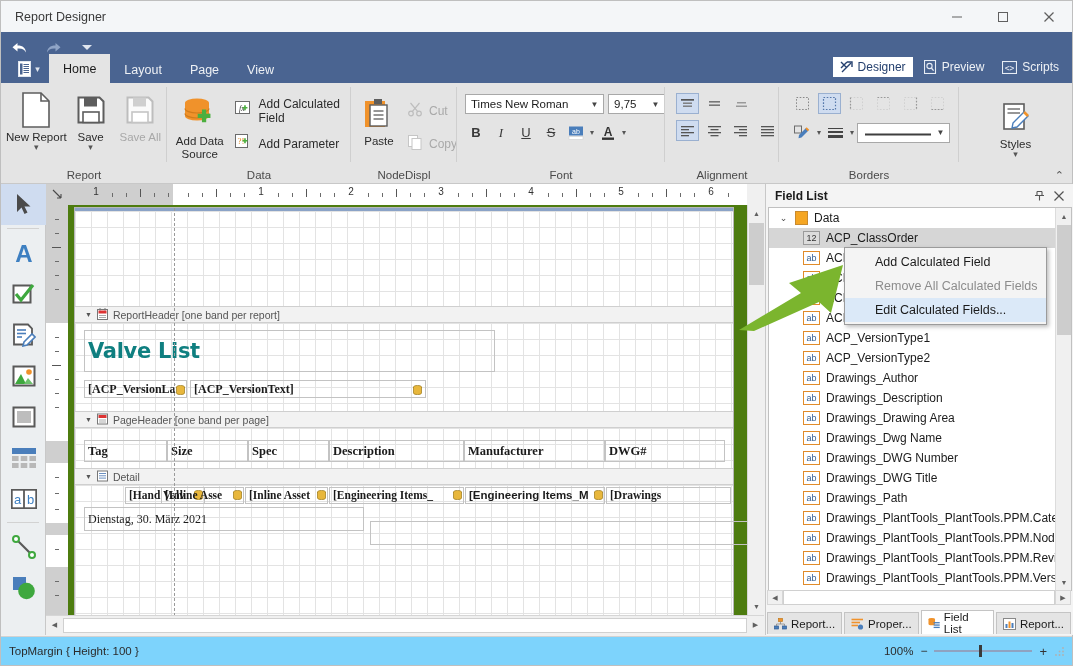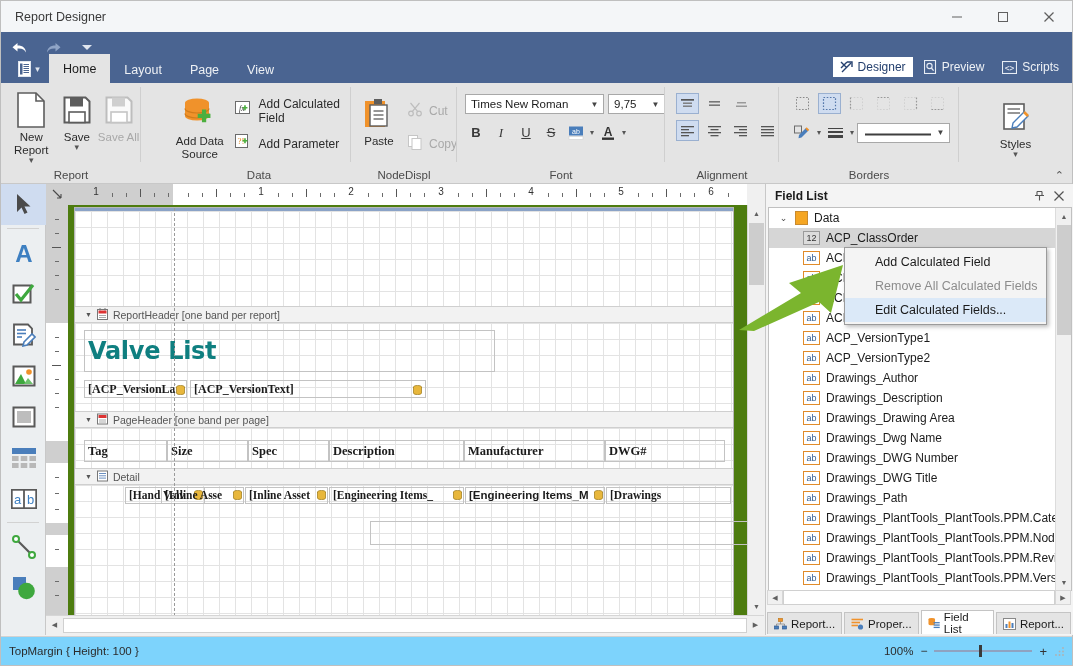--- a/index.html
+++ b/index.html
@@ -80,21 +80,21 @@
   .bandhdr { height:17px; background:#f2f2f2; border-top:1px solid #cfcfcf; border-bottom:1px solid #cfcfcf; display:flex; align-items:center; gap:5px; padding-left:10px; font-size:10.5px; color:#555; }
   .bandhdr .tri { font-size:7px; color:#555; }
   .bandbody { position:relative; background:#fff; }
   .grid-dots {
     background-image: linear-gradient(to right, #e3e3e3 1px, transparent 1px),
                       linear-gradient(to bottom, #e3e3e3 1px, transparent 1px);
     background-size: 16px 16px;
   }
   .ctl { position:absolute; border:1px solid #c3c3c3; background:transparent; font-size:11px; color:#1b1b1b; padding:1px 3px; overflow:hidden; white-space:nowrap; }
   .ctl.bold { font-weight:bold; }
-  .titlectl { font-family:"DejaVu Sans", sans-serif; font-weight:bold; font-size:24px; color:#0f7f80; letter-spacing:-0.3px; }
+  .titlectl { font-family:"DejaVu Sans", sans-serif; font-weight:bold; font-size:21px; color:#0f7f80; letter-spacing:-0.3px; }
   .dbicon { position:absolute; right:1px; top:3px; width:9px; height:10px; }
 
   
   .vscroll { position:absolute; left:746px; top:204px; width:17px; height:410px; background:#f0f0f0; border-left:1px solid #d6d6d6; }
   .vscroll .sbtn { width:17px; height:17px; display:flex; align-items:center; justify-content:center; background:#f0f0f0; color:#606060; font-size:7px; }
   .vscroll .thumb { position:absolute; left:1px; top:18px; width:15px; height:62px; background:#cdcdcd; }
   .hscroll { position:absolute; left:45px; top:614px; width:718px; height:19px; background:#f0f0f0; border-top:1px solid #d6d6d6; display:flex; align-items:center; }
   .hscroll .sbtn { width:17px; height:17px; display:flex; align-items:center; justify-content:center; color:#606060; font-size:7px; }
   .hscroll .track { flex:1; height:15px; background:#fff; border:1px solid #d0d0d0; }
 
@@ -236,21 +236,21 @@
       <svg width="15" height="13" viewBox="0 0 15 13">
           <rect x="0.5" y="0.5" width="14" height="12" fill="none" stroke="#e8edf5" stroke-width="1.1"></rect>
           <text x="7.5" y="9.5" font-size="8" fill="#e8edf5" text-anchor="middle" font-family="monospace">&lt;&gt;</text>
         </svg>
       <span>Scripts</span>
     </div>
   </div>
 
   <div class="ribbon-body">
 
-    <div class="rgroup" style="left:0; width:140px;">
+    <div class="rgroup" style="left:0; width:166px;">
       <div style="display:flex; padding-left:4px;">
         <div class="bigbtn">
           <span class="bi">
             <svg width="30" height="36" viewBox="0 0 30 36">
                 <path d="M2 1 h18 l8 8 v26 h-26 z" fill="#fff" stroke="#5d5d5d" stroke-width="1.6"></path>
                 <path d="M20 1 v8 h8" fill="none" stroke="#5d5d5d" stroke-width="1.6"></path>
               </svg>
           </span>
           <span>New Report</span>
           <span class="chev">▾</span>
@@ -842,20 +842,23 @@
             <span>[Engineering Items_M</span>
             <span class="dbicon" style="top:2px;"><svg width="9" height="10" viewBox="0 0 9 10">
                   <ellipse cx="4.5" cy="2" rx="4" ry="1.6" fill="#e8b73c" stroke="#9a7716" stroke-width="0.7"></ellipse>
                   <path d="M0.5 2 v6 a4 1.6 0 0 0 8 0 V2" fill="#e8b73c" stroke="#9a7716" stroke-width="0.7"></path>
                 </svg></span>
           </div>
           <div class="ctl bold" style="left:531px; top:2px; width:125px; height:17px; font-family:'Liberation Serif',serif; font-size:11.5px;">
             <span>[Drawings</span>
           </div>
 
+          <div class="ctl" style="left:9px; top:22px; width:280px; height:24px; display:flex; align-items:center; font-family:'Liberation Serif',serif; font-size:12px;">
+            <span>Dienstag, 30. März 2021</span>
+          </div>
           <div class="ctl" style="left:295px; top:36px; width:396px; height:24px; display:flex; align-items:center; justify-content:flex-end; font-family:'Liberation Serif',serif; font-size:12px;">
             <span>Pa</span>
           </div>
         </div>
       </div>
 
       <div class="marginline" style="left:99px; top:0; height:408px;"></div>
     </div>
   </div>
 

